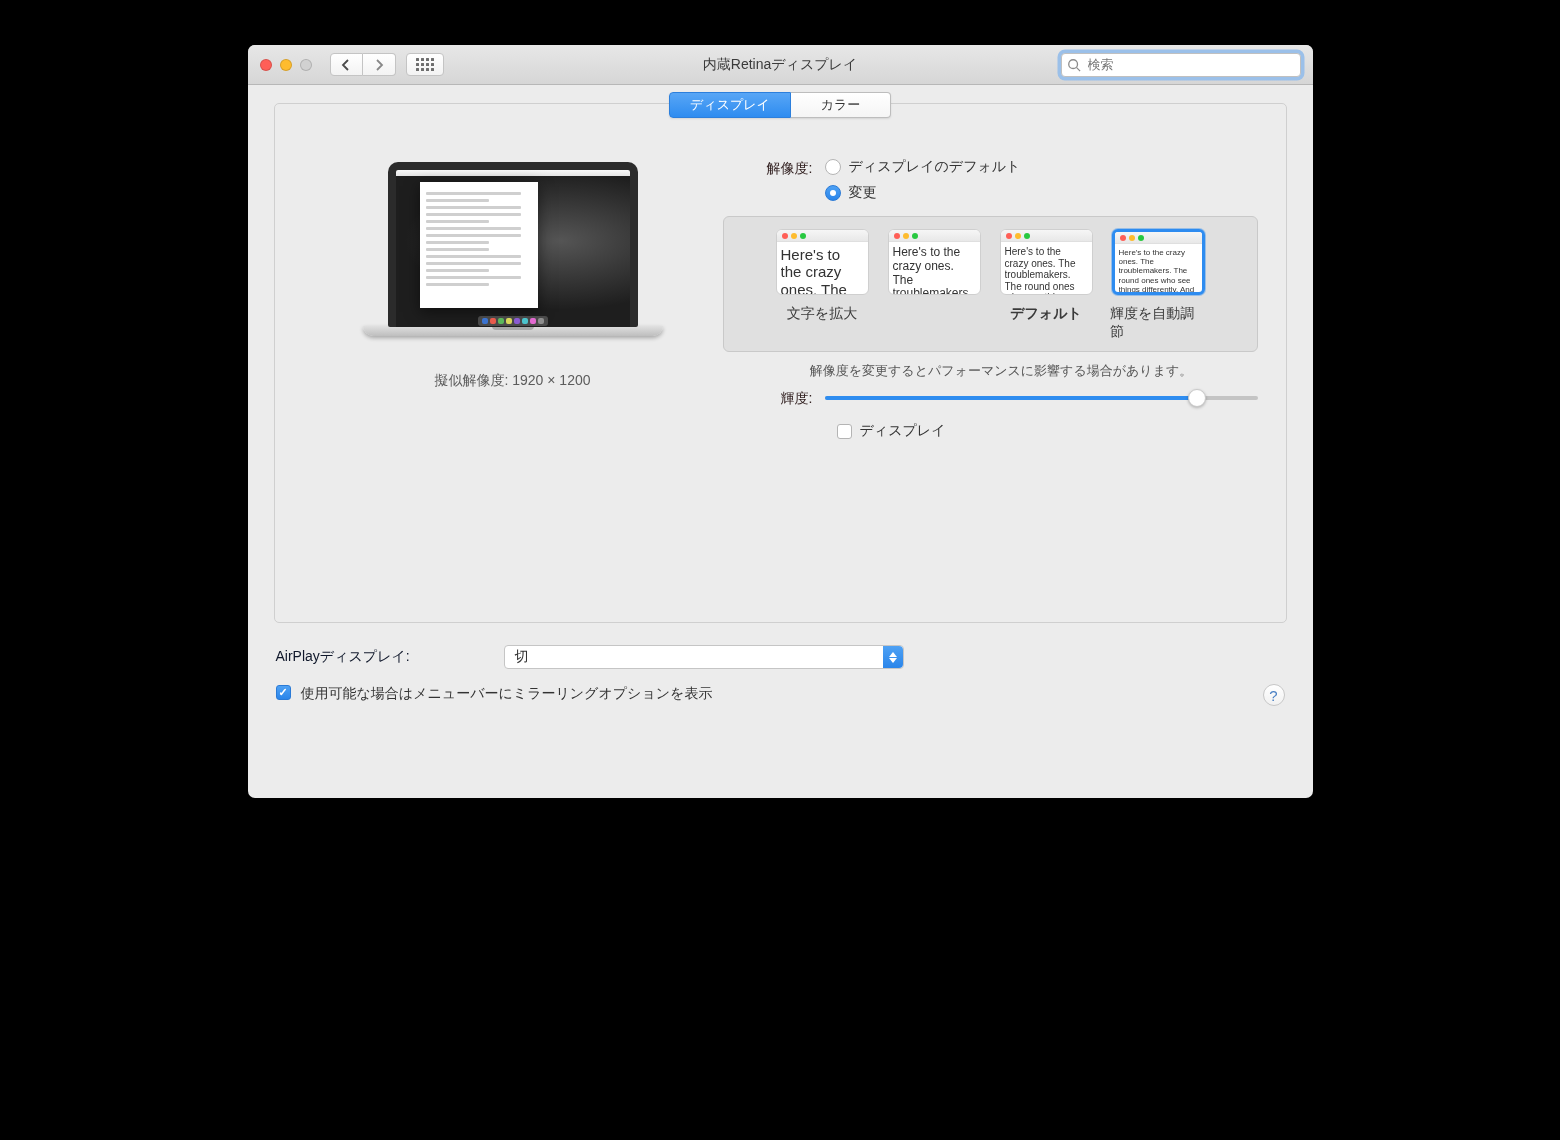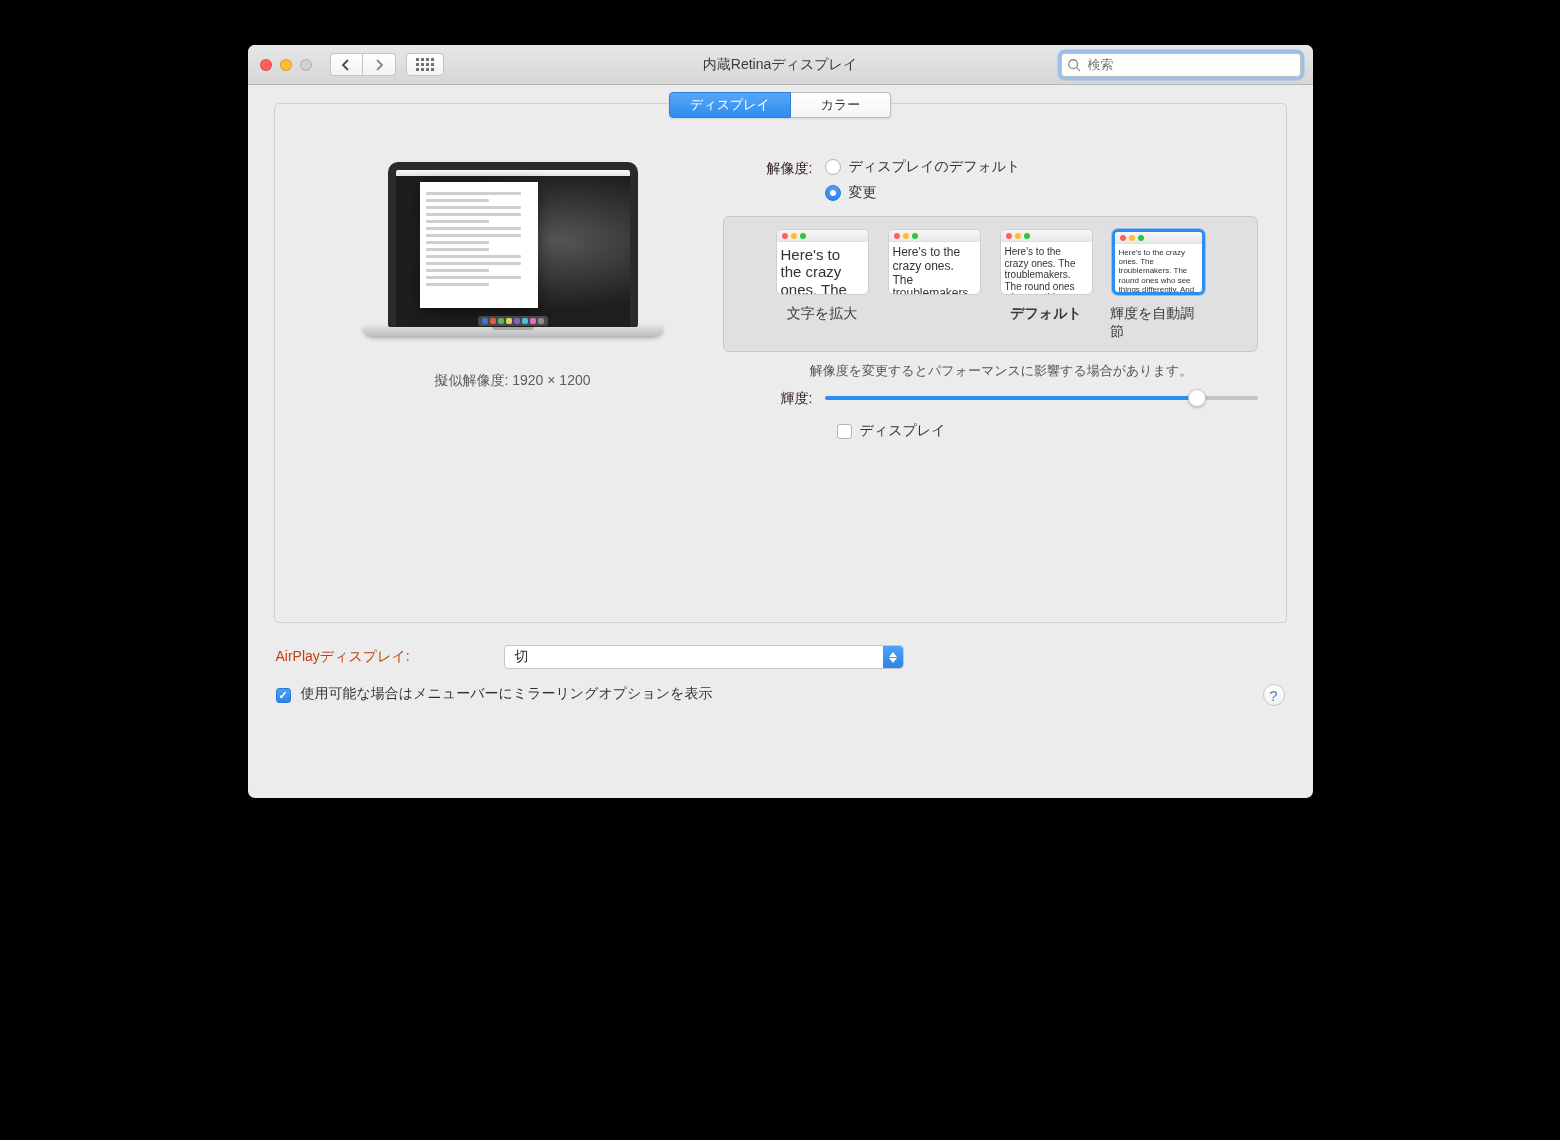--- a/index.html
+++ b/index.html
@@ -325,42 +325,42 @@
   }
   .checkbox-row .box {
     width: 15px; height: 15px; border: 1px solid #b4b4b4;
     border-radius: 3px; background: #fff; margin-right: 8px;
     display: flex; align-items: center; justify-content: center;
   }
 
   
   .footer { margin-top: 22px; padding: 0 2px; }
   .airplay-row { display: flex; align-items: center; margin-bottom: 16px; }
-  .airplay-label { font-size: 14px; color: #c2410c; width: 228px; }
+  .airplay-label { font-size: 14px; color: #0f172a; width: 228px; }
   .select {
     width: 400px; height: 24px;
     border: 1px solid #c5c5c5;
     border-radius: 4px;
     background: #fff;
     display: flex; align-items: center;
     font-size: 14px;
     position: relative;
     padding-left: 10px;
   }
   .select .arrows {
     position: absolute; right: 0; top: 0; bottom: 0;
     width: 20px;
     background: linear-gradient(#4ea1f4, #2a85ea);
     border-radius: 0 4px 4px 0;
     display: flex; flex-direction: column; align-items: center; justify-content: center;
     gap: 1px;
   }
   .select .arrows svg { width: 8px; height: 5px; color: #fff; }
 
-  .mirror-row { display: flex; align-items: flex-end; font-size: 14px; position: relative; }
+  .mirror-row { display: flex; align-items: flex-start; font-size: 14px; position: relative; }
   .mirror-row .box {
     width: 15px; height: 15px; border-radius: 3px;
     background: linear-gradient(#4ea1f4, #2a85ea);
     border: 1px solid #2a7ad6;
     display: flex; align-items: center; justify-content: center;
     margin-right: 10px;
   }
   .mirror-row .box::after { content:"✓"; color:#fff; font-size:11px; line-height:1; font-weight:bold; }
 
   .help-btn {

